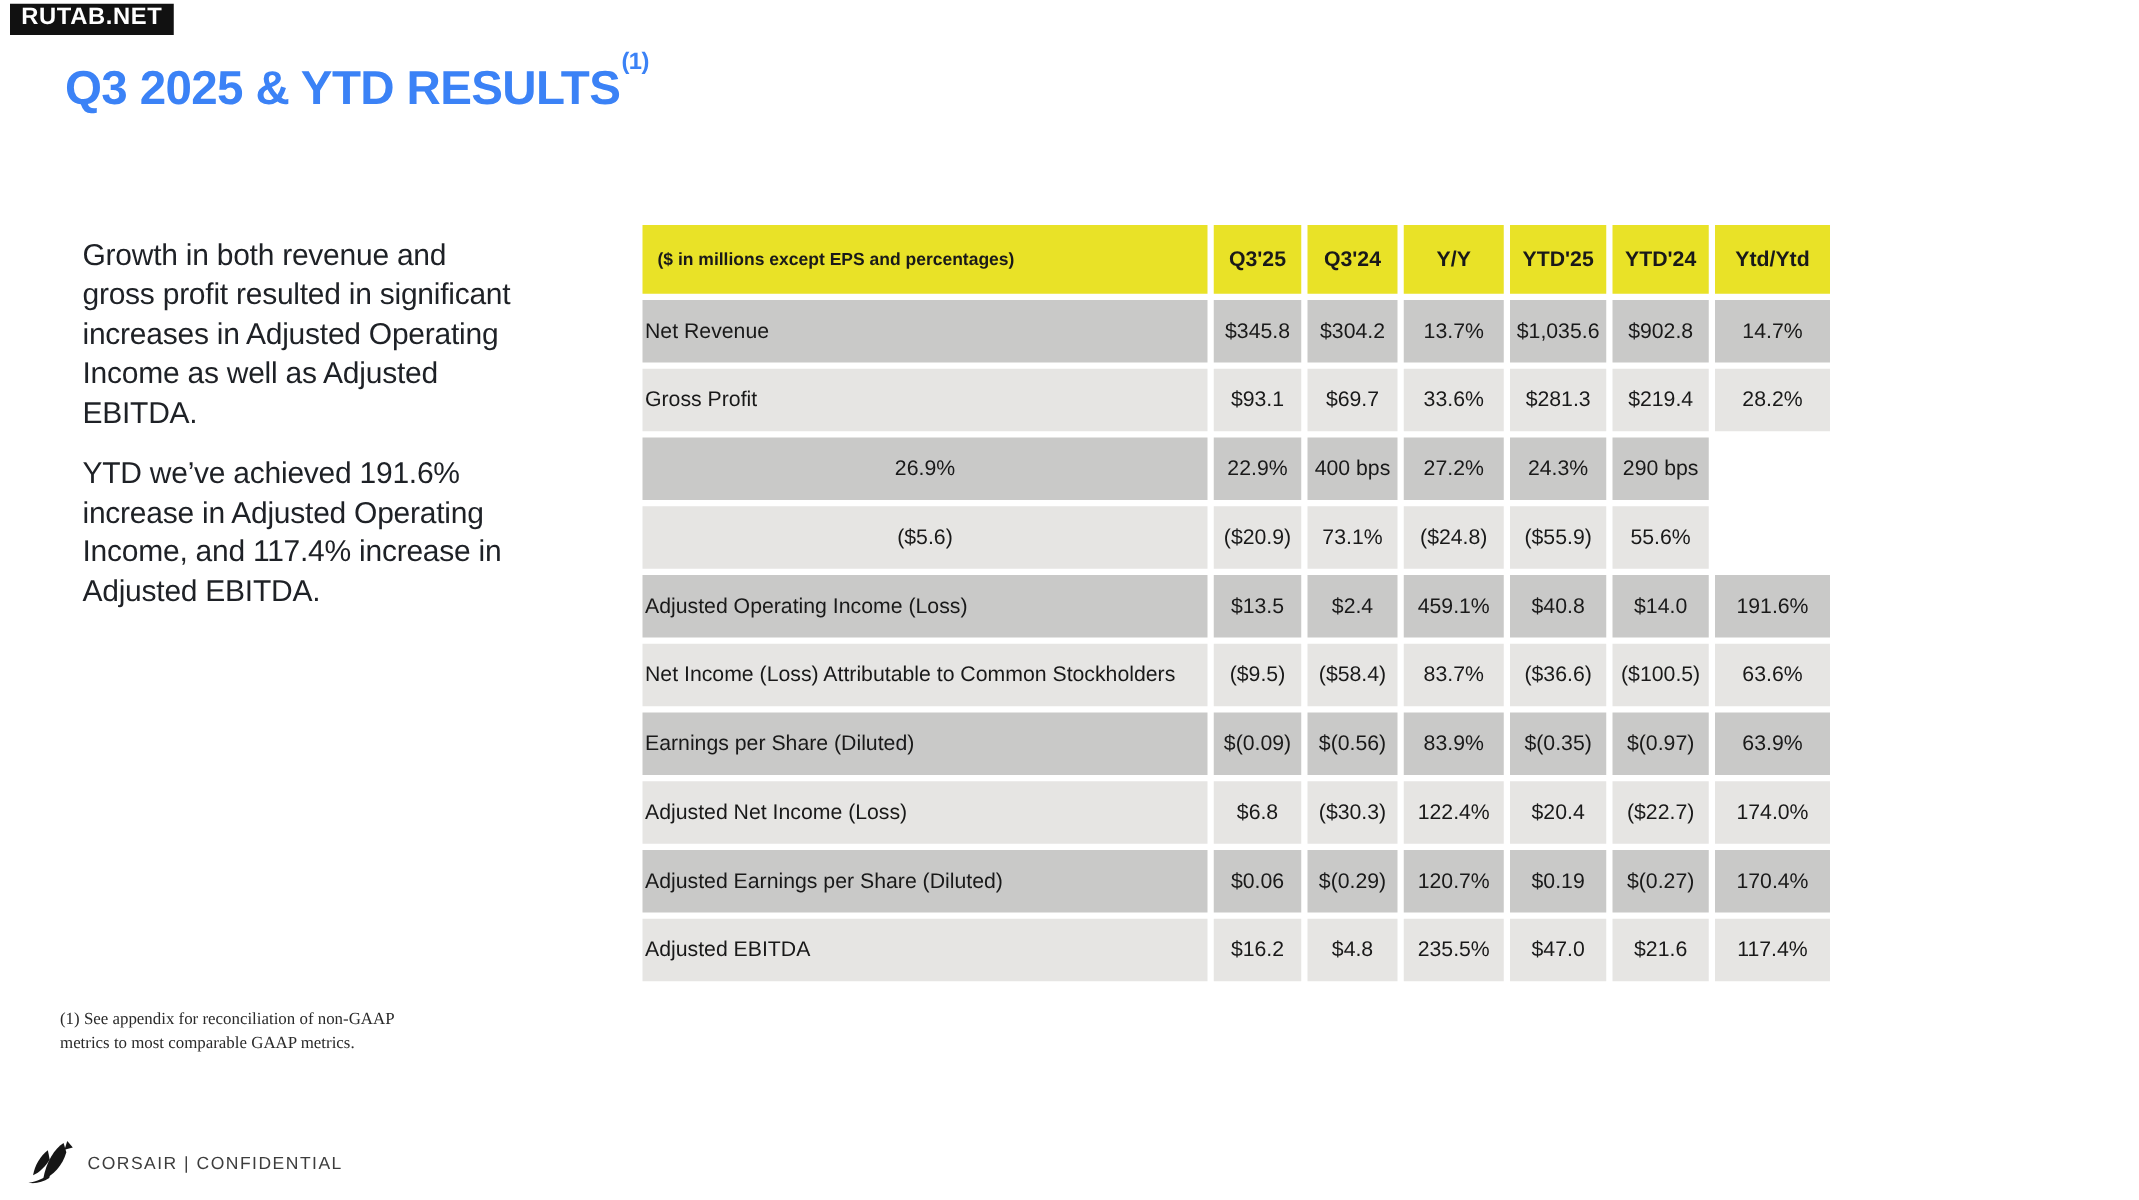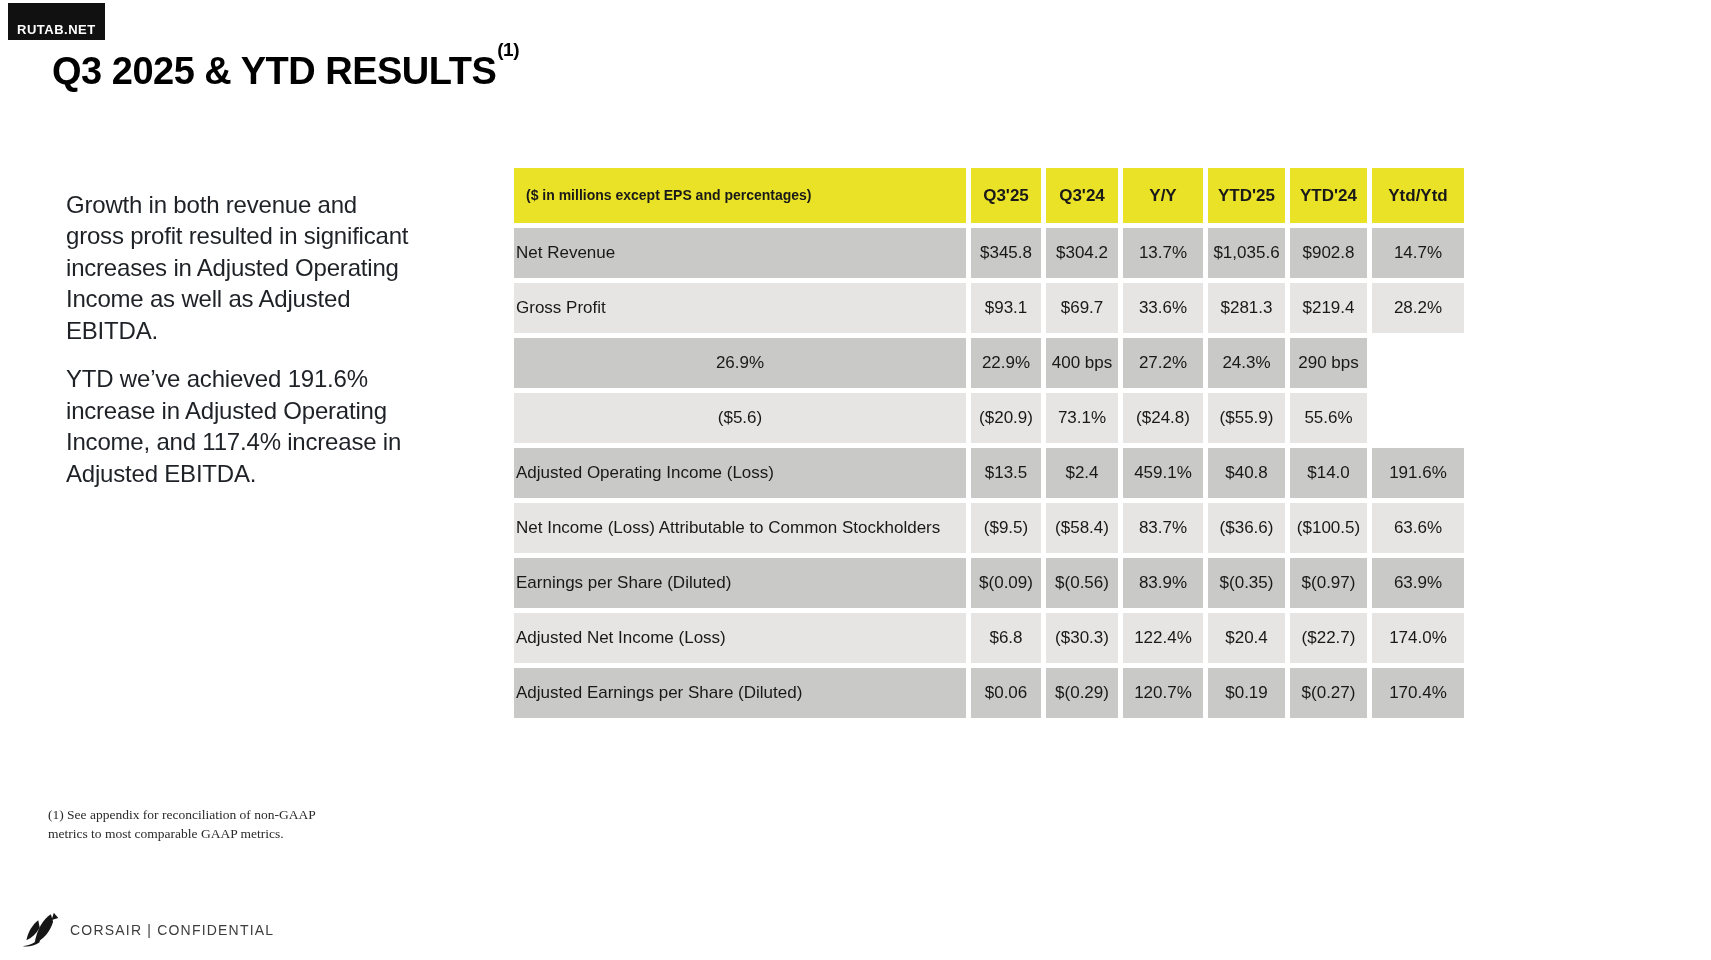--- a/index.html
+++ b/index.html
@@ -14,35 +14,35 @@
     overflow: hidden;
   }
 
   
   .badge {
     position: absolute;
     top: 3px;
     left: 8px;
     background: #111111;
     color: #ffffff;
-    font-size: 13px;
+    font-size: 19px;
     font-weight: bold;
     letter-spacing: 0.5px;
-    padding: 19px 9px 3px 9px;
+    padding: 0 9px 3px 9px;
   }
 
   
   .title {
     position: absolute;
     top: 50px;
     left: 52px;
     font-size: 38px;
     font-weight: bold;
     letter-spacing: -0.5px;
-    color: #000000;
+    color: #3b82f6;
     white-space: nowrap;
   }
   .title sup {
     font-size: 19px;
     position: relative;
     top: -14px;
     left: 1px;
   }
 
   
@@ -83,21 +83,21 @@
   .footer-text {
     font-size: 14px;
     letter-spacing: 1.2px;
     color: #3d3d3d;
   }
 
   
   .results-table {
     position: absolute;
     left: 514px;
-    top: 168px;
+    top: 180px;
     width: 950px;
   }
   .thead, .trow {
     display: grid;
     grid-template-columns: 452px 70px 72px 80px 77px 77px 92px;
     column-gap: 5px;
     margin-bottom: 5px;
   }
   .cell {
     display: flex;
@@ -225,20 +225,29 @@
         </div>
         <div class="trow dark">
           <div class="cell label">Adjusted Earnings per Share (Diluted)</div>
           <div class="cell value">$0.06</div>
           <div class="cell value">$(0.29)</div>
           <div class="cell value">120.7%</div>
           <div class="cell value">$0.19</div>
           <div class="cell value">$(0.27)</div>
           <div class="cell value">170.4%</div>
         </div>
+        <div class="trow light">
+          <div class="cell label">Adjusted EBITDA</div>
+          <div class="cell value">$16.2</div>
+          <div class="cell value">$4.8</div>
+          <div class="cell value">235.5%</div>
+          <div class="cell value">$47.0</div>
+          <div class="cell value">$21.6</div>
+          <div class="cell value">117.4%</div>
+        </div>
       </div>
   </div>
 
   <div class="footer">
     <svg width="37" height="35" viewBox="0 0 100 94" aria-hidden="true">
       <g fill="#161616">
         <path d="M86,2 L98,16 L80,21 Z"></path>
         <path d="M34,84 C40,48 58,18 78,6 L84,26 C76,54 56,76 34,84 Z"></path>
         <path d="M12,76 C16,54 28,34 44,22 L48,42 C38,58 26,70 12,76 Z"></path>
         <path d="M2,92 C20,90 38,82 50,70 L47,82 C33,91 16,95 2,92 Z"></path>

